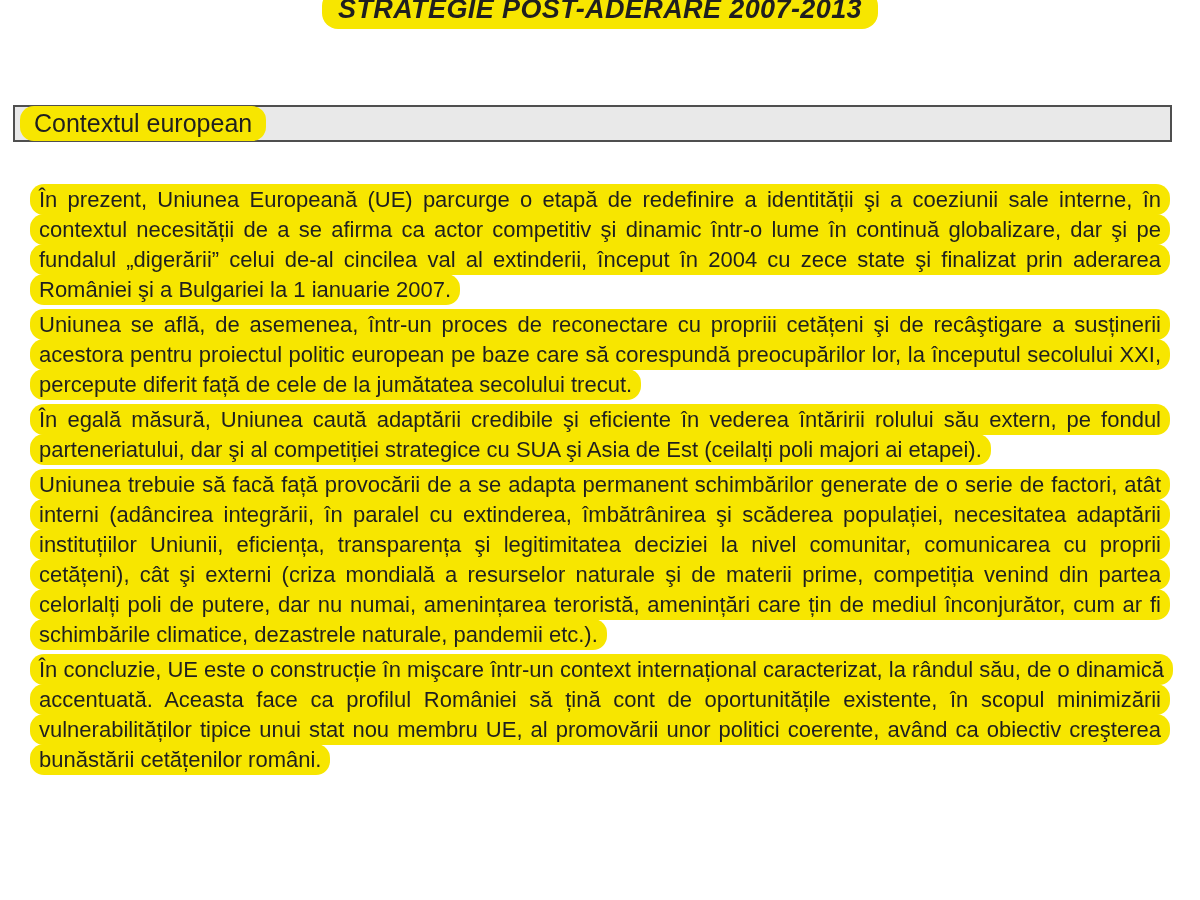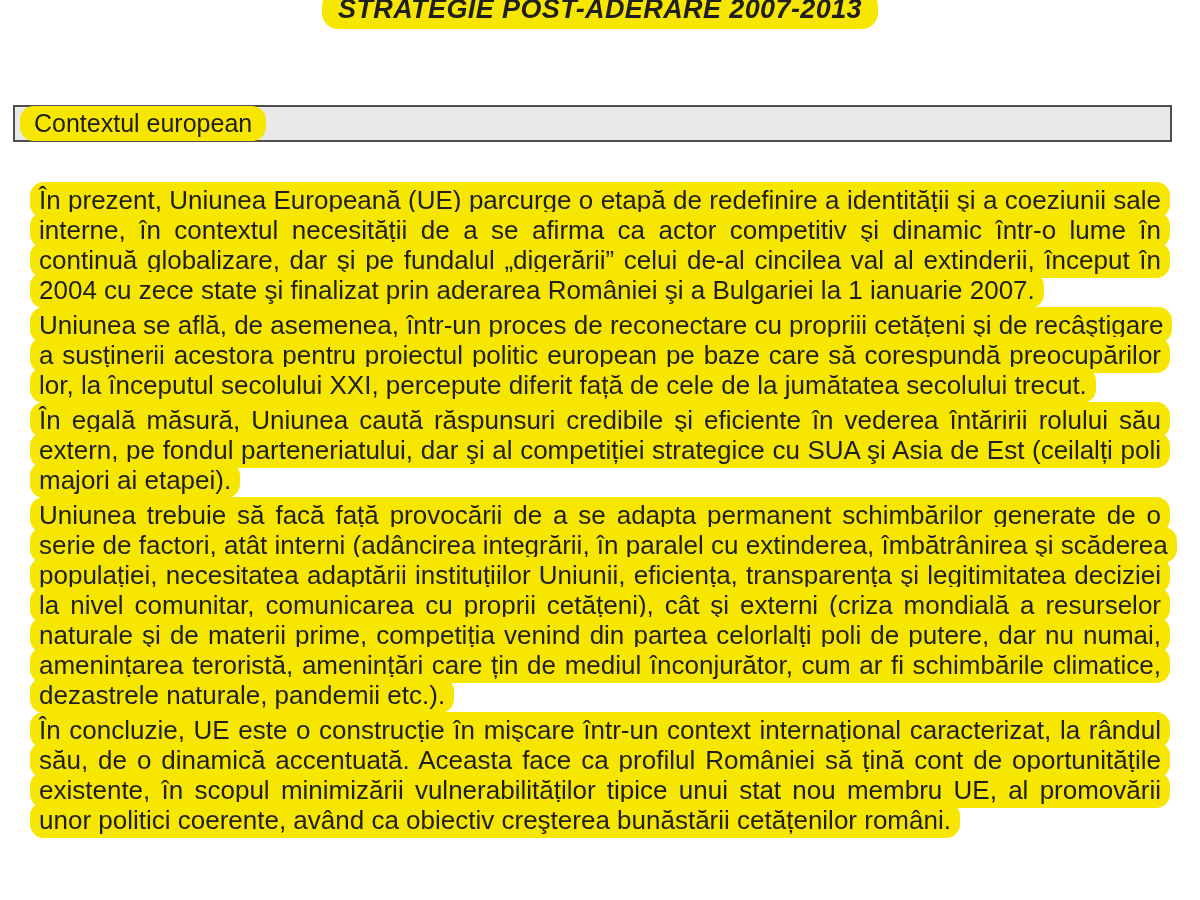--- a/index.html
+++ b/index.html
@@ -60,39 +60,39 @@
     border-radius: 14px;
     padding: 3px 14px;
     white-space: nowrap;
   }
   .doc-body {
     margin: 43px 30px 0 30px;
   }
   .doc-body p {
     margin: 0 0 5px 0;
     text-align: justify;
-    font-size: 26px;
+    font-size: 22px;
     line-height: 30px;
     color: var(--text);
   }
 </style>
 </head>
 <body>
 
 <div class="page">
 
   <div class="title-row">
     <span class="hl doc-title">STRATEGIE POST-ADERARE 2007-2013</span>
   </div>
 
   <div class="section-bar">
     <span class="hl section-title">Contextul european</span>
   </div>
 
   <div class="doc-body">
     <p><span class="hl">În prezent, Uniunea Europeană (UE) parcurge o etapă de redefinire a identității şi a coeziunii sale interne, în contextul necesității de a se afirma ca actor competitiv şi dinamic într-o lume în continuă globalizare, dar şi pe fundalul „digerării” celui de-al cincilea val al extinderii, început în 2004 cu zece state şi finalizat prin aderarea României şi a Bulgariei la 1 ianuarie 2007.</span></p>
     <p><span class="hl">Uniunea se află, de asemenea, într-un proces de reconectare cu propriii cetățeni şi de recâştigare a susținerii acestora pentru proiectul politic european pe baze care să corespundă preocupărilor lor, la începutul secolului XXI, percepute diferit față de cele de la jumătatea secolului trecut.</span></p>
-    <p><span class="hl">În egală măsură, Uniunea caută răspunsuri credibile şi eficiente în vederea întăririi rolului său extern, pe fondul parteneriatului, dar şi al competiției strategice cu SUA şi Asia de Est (ceilalți poli majori ai etapei).</span></p>
+    <p><span class="hl">În egală măsură, Uniunea caută adaptării credibile şi eficiente în vederea întăririi rolului său extern, pe fondul parteneriatului, dar şi al competiției strategice cu SUA şi Asia de Est (ceilalți poli majori ai etapei).</span></p>
     <p><span class="hl">Uniunea trebuie să facă față provocării de a se adapta permanent schimbărilor generate de o serie de factori, atât interni (adâncirea integrării, în paralel cu extinderea, îmbătrânirea şi scăderea populației, necesitatea adaptării instituțiilor Uniunii, eficiența, transparența şi legitimitatea deciziei la nivel comunitar, comunicarea cu proprii cetățeni), cât şi externi (criza mondială a resurselor naturale şi de materii prime, competiția venind din partea celorlalți poli de putere, dar nu numai, amenințarea teroristă, amenințări care țin de mediul înconjurător, cum ar fi schimbările climatice, dezastrele naturale, pandemii etc.).</span></p>
     <p><span class="hl">În concluzie, UE este o construcție în mişcare într-un context internațional caracterizat, la rândul său, de o dinamică accentuată. Aceasta face ca profilul României să țină cont de oportunitățile existente, în scopul minimizării vulnerabilităților tipice unui stat nou membru UE, al promovării unor politici coerente, având ca obiectiv creşterea bunăstării cetățenilor români.</span></p>
   </div>
 
 </div>
 
 </body></html>

